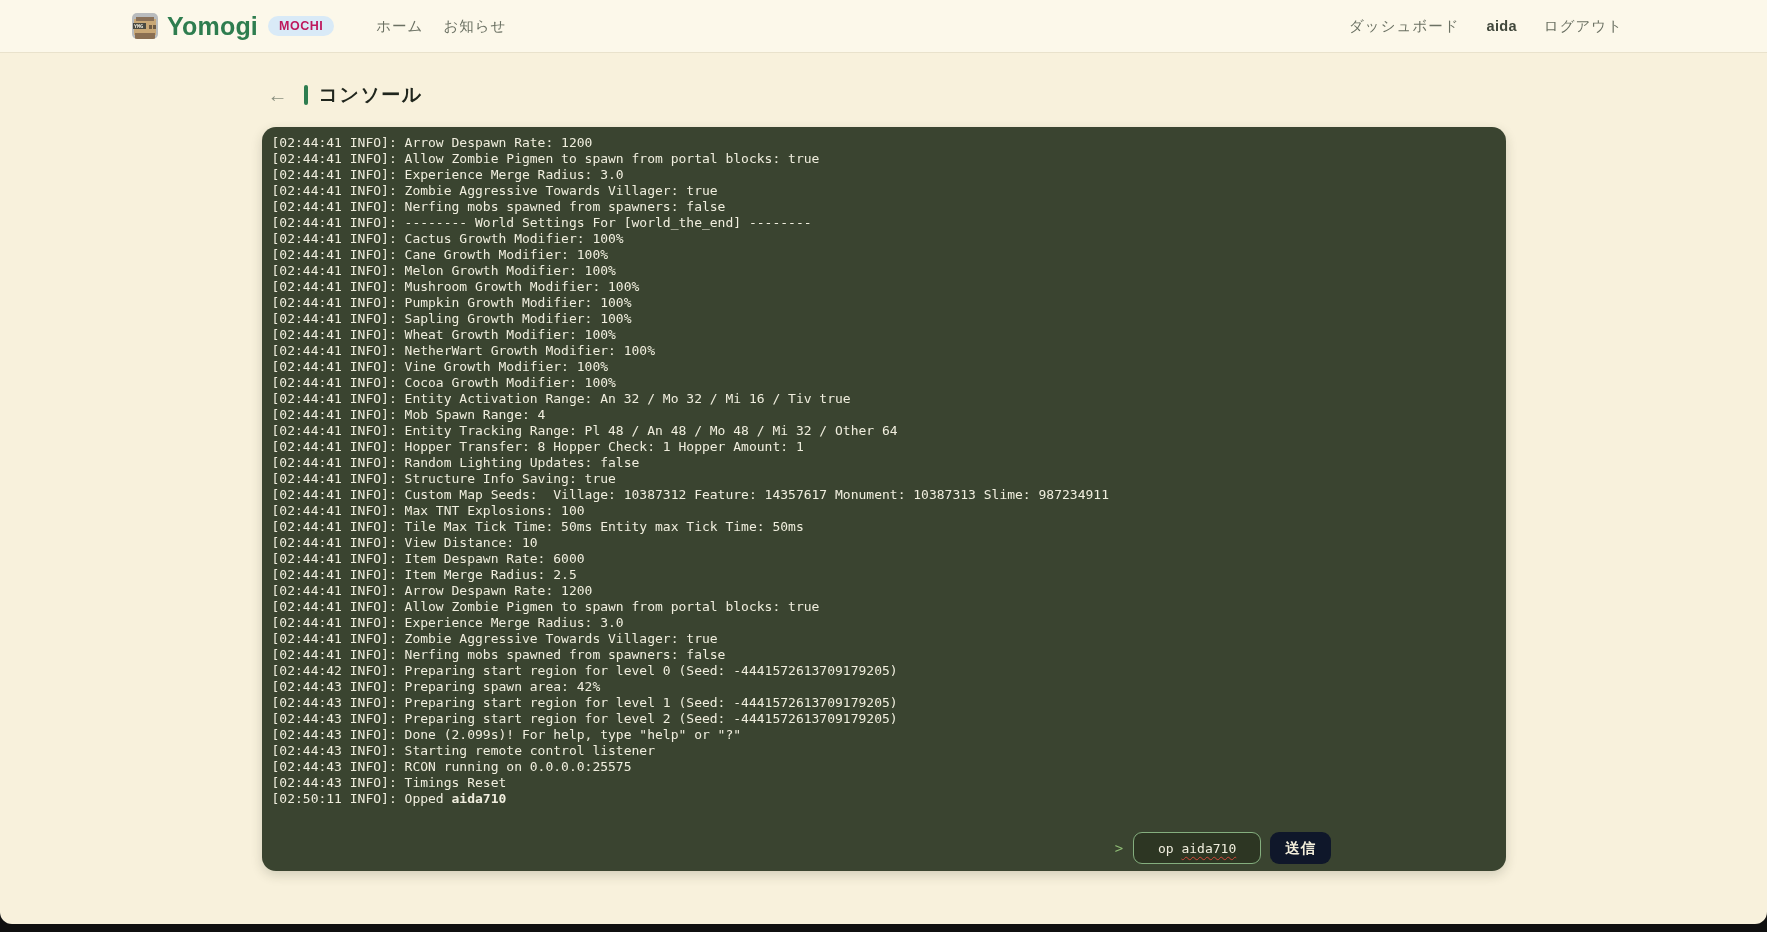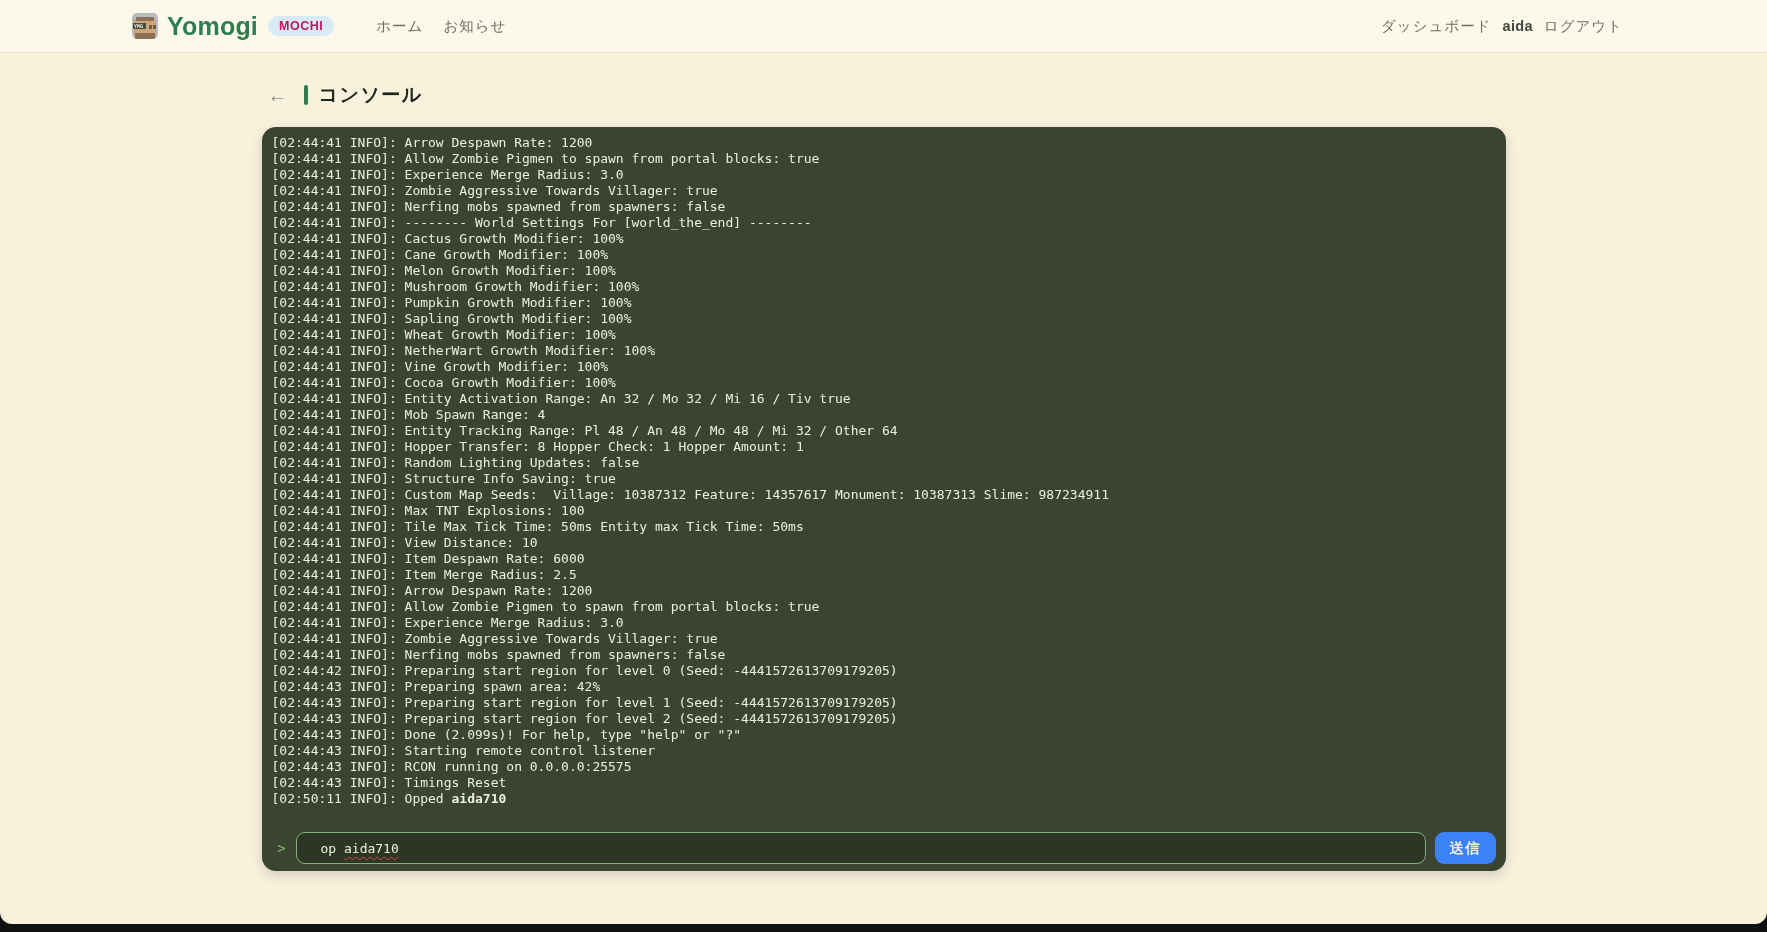--- a/index.html
+++ b/index.html
@@ -31,40 +31,40 @@
     font-size:25px; font-weight:bold; color:#2e7d4f; letter-spacing:0.2px;
   }
   .badge {
     margin-left:10px;
     background:#d9eaf7; color:#be185d;
     font-size:12.5px; font-weight:bold; letter-spacing:0.5px;
     padding:3px 11px; border-radius:999px;
   }
   .nav { display:flex; align-items:center; margin-left:42px; gap:20px; }
   .nav-item { font-size:14.5px; color:#6b7163; letter-spacing:1px; cursor:pointer; }
-  .header-right { display:flex; align-items:center; gap:11px; }
+  .header-right { display:flex; align-items:center; gap:27px; }
   .header-right .nav-item.user { color:#41483c; font-weight:600; letter-spacing:0.3px; }
   
   .main { width:1244px; margin:0 auto; }
   .title-row {
     display:flex; align-items:center;
     padding:30px 0 0 6px;
     margin-bottom:20px;
     height:54px;
   }
   .back-link { font-size:20px; color:#8b9180; text-decoration:none; line-height:1; cursor:pointer; }
   .title-bar { width:4px; height:20px; background:#2e7d4f; border-radius:2px; margin:0 11px 0 16px; }
   .page-title { font-size:19px; font-weight:bold; color:#20261d; letter-spacing:1.5px; }
   
   .console {
     width:1244px; height:744px;
     background:#3a4430;
     border-radius:14px;
     padding:8px 10px 6px 10px;
-    display:flex; flex-direction:column;
+    display:flex; 
     box-shadow:0 4px 12px rgba(40,45,30,0.18);
   }
   .log {
     font-family:"DejaVu Sans Mono", monospace;
     font-size:13px; color:#f0eede;
     white-space:pre;
     overflow:hidden;
   }
   .log-line { height:16px; line-height:16px; }
   .log-line b { font-weight:bold; }
@@ -91,21 +91,21 @@
   }
   .cmd-input span { white-space:pre; }
   .misspelled {
     text-decoration:underline wavy #d24a3a;
     text-decoration-thickness:1px;
     text-underline-offset:3px;
   }
   .send-btn {
     margin-left:9px; flex:none;
     height:32px; padding:0 15px;
-    background:#3b82f6; color:#f4efdb;
+    background:#0f172a; color:#f4efdb;
     border:none; border-radius:9px;
     font-family:"Liberation Sans", sans-serif;
     font-size:14.5px; font-weight:bold; letter-spacing:1px;
     cursor:pointer;
   }
 </style>
 </head>
 <body>
 
 <div class="app">

